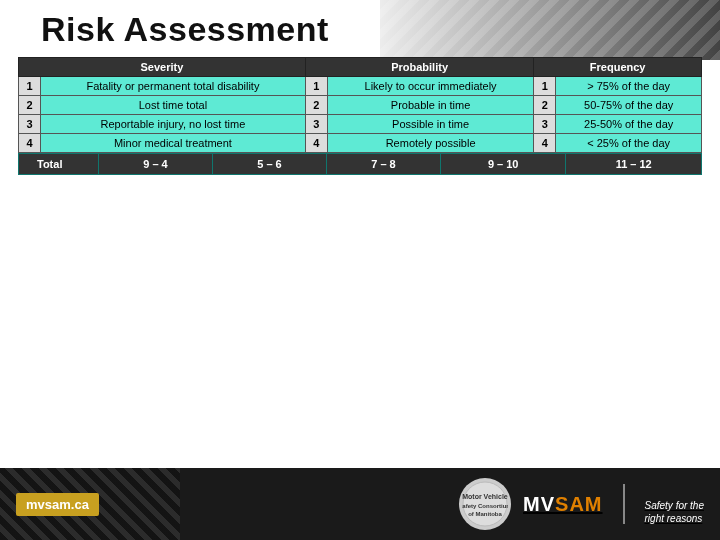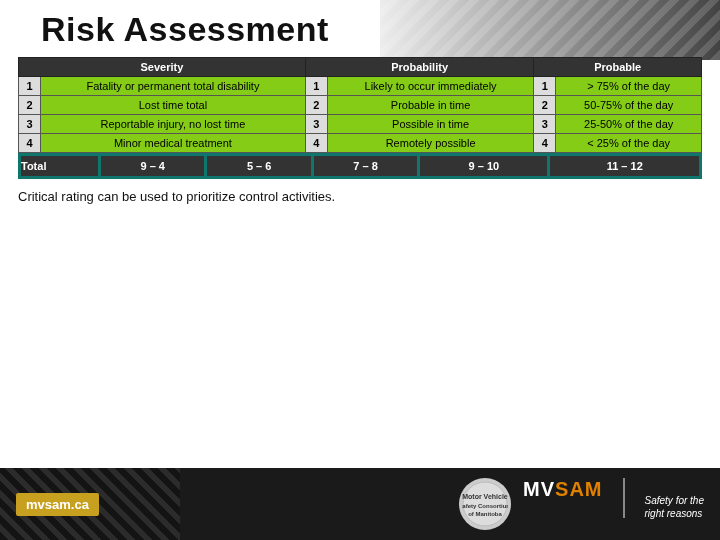--- a/index.html
+++ b/index.html
@@ -73,21 +73,21 @@
       font-weight: bold;
       font-size: 11px;
     }
 
     .risk-table td {
       border: 1px solid #555;
       padding: 3px 6px;
       vertical-align: middle;
       text-align: center;
       font-size: 11px;
-      background: #84cc16;
+      background: #5eead4;
     }
 
     .risk-table td.num-cell {
       width: 22px;
       font-weight: bold;
       background: #ddd;
       text-align: center;
     }
 
     .risk-table td.text-cell {
@@ -96,22 +96,22 @@
 
     
     .total-table {
       width: 100%;
       border-collapse: collapse;
       font-size: 11px;
       margin-top: 0;
     }
 
     .total-table td {
-      border: 3px solid #0f766e;
-      padding: 4px 0;
+      border: 1px solid #0f766e;
+      padding: 4px 18px;
       text-align: center;
       vertical-align: middle;
     }
 
     .total-row td {
       background: #333;
       color: #fff;
       font-weight: bold;
     }
 
@@ -179,23 +179,24 @@
       font-size: 13px;
       font-weight: bold;
       padding: 4px 10px;
       border-radius: 2px;
     }
 
     .logo-area {
       position: relative;
       z-index: 3;
       display: flex;
-      align-items: flex-start;
+      align-items: center;
       gap: 12px;
       margin-left: auto;
+      text-decoration: underline;
     }
 
     .logo-circle {
       width: 52px;
       height: 52px;
       background: #ccc;
       border-radius: 50%;
       display: flex;
       align-items: center;
       justify-content: center;
@@ -250,21 +251,21 @@
 
   <div class="main-content">
 
     <h1 class="page-title">Risk Assessment</h1>
 
     <table class="risk-table">
       <thead>
         <tr>
           <th colspan="2">Severity</th>
           <th colspan="2">Probability</th>
-          <th colspan="2">Probable</th>
+          <th colspan="2">Frequency</th>
         </tr>
       </thead>
       <tbody id="risk-table-body">
       <tr>
       <td class="num-cell">1</td>
       <td class="text-cell">Fatality or permanent total disability</td>
       <td class="num-cell">1</td>
       <td class="text-cell">Likely to occur immediately</td>
       <td class="num-cell">1</td>
       <td class="text-cell">&gt; 75% of the day</td>
@@ -302,21 +303,20 @@
         <td class="label-cell" style="width:80px;">Total</td>
         <td>9 – 4</td>
         <td>5 – 6</td>
         <td>7 – 8</td>
         <td>9 – 10</td>
         <td>11 – 12</td>
       </tr>
     </tbody>
       </table>
 
-    <p class="caption-text">Critical rating can be used to prioritize control activities.</p>
 
   </div>
 
   <div class="bottom-bar">
     <div class="bottom-deco-left"></div>
     <div class="mvsam-url" style="position:relative;z-index:3;">mvsam.ca</div>
     <div class="logo-area">
       <div class="logo-circle">
         <svg width="46" height="46" viewBox="0 0 46 46">
           <circle cx="23" cy="23" r="22" fill="#ddd" stroke="#bbb" stroke-width="1"></circle>

